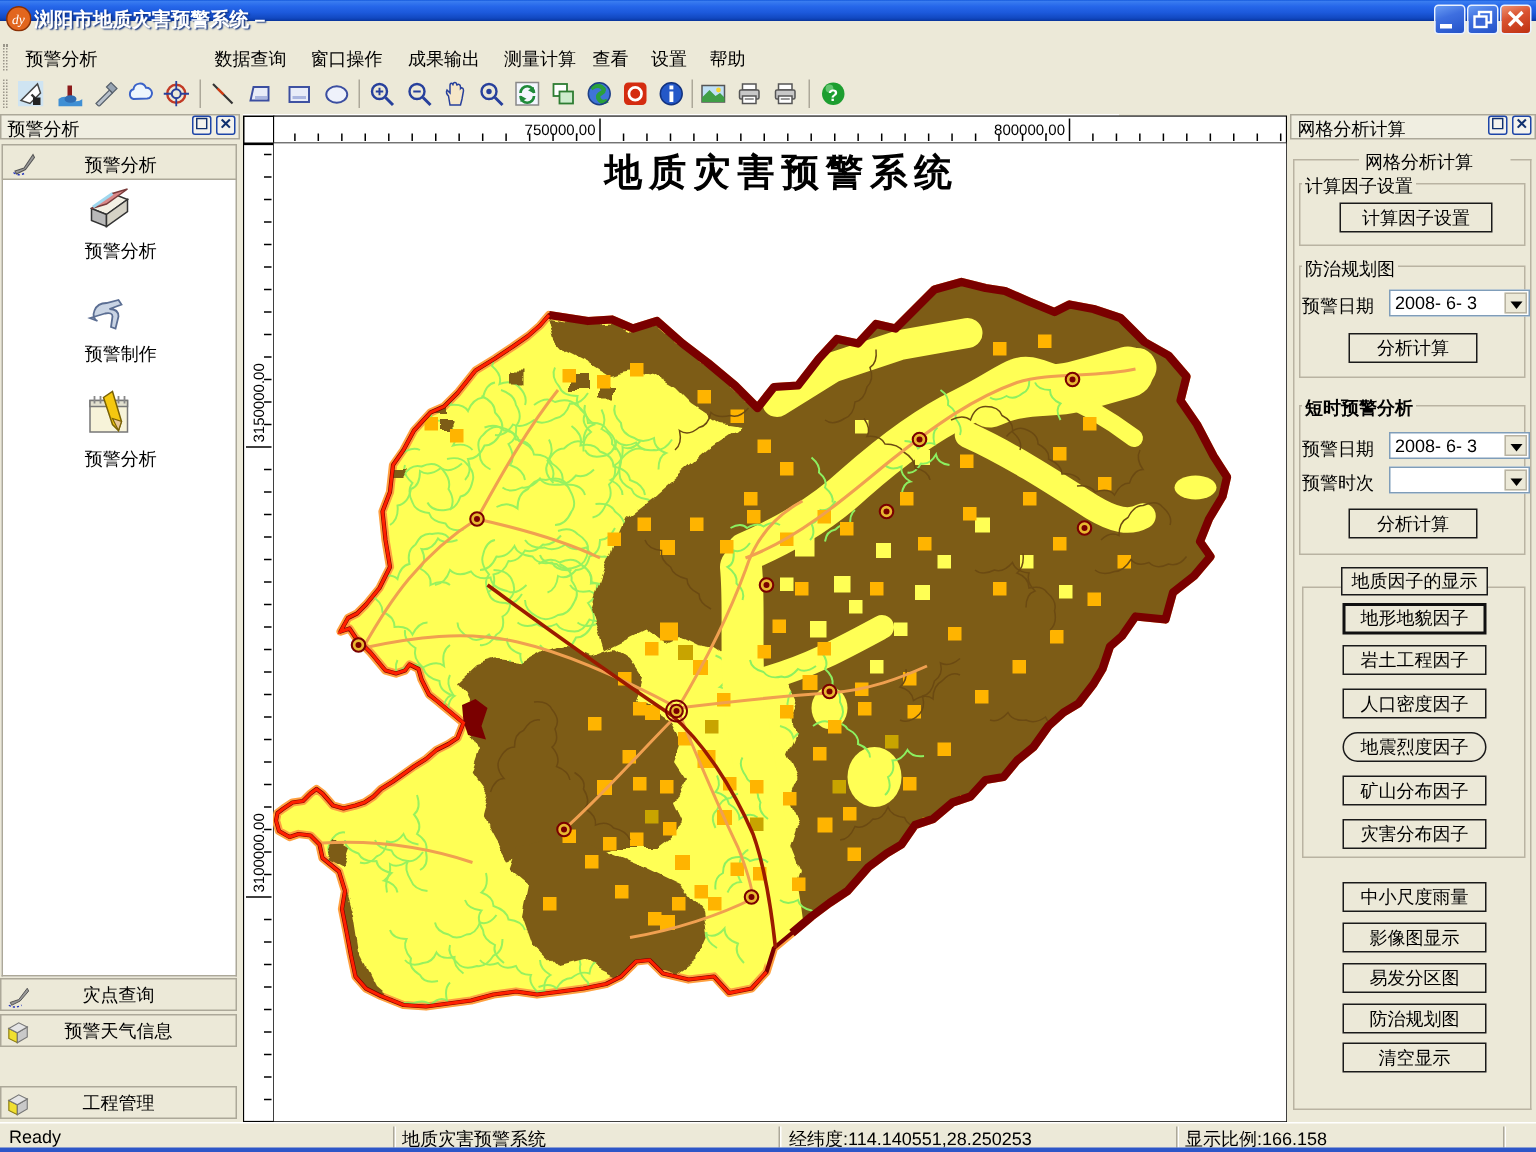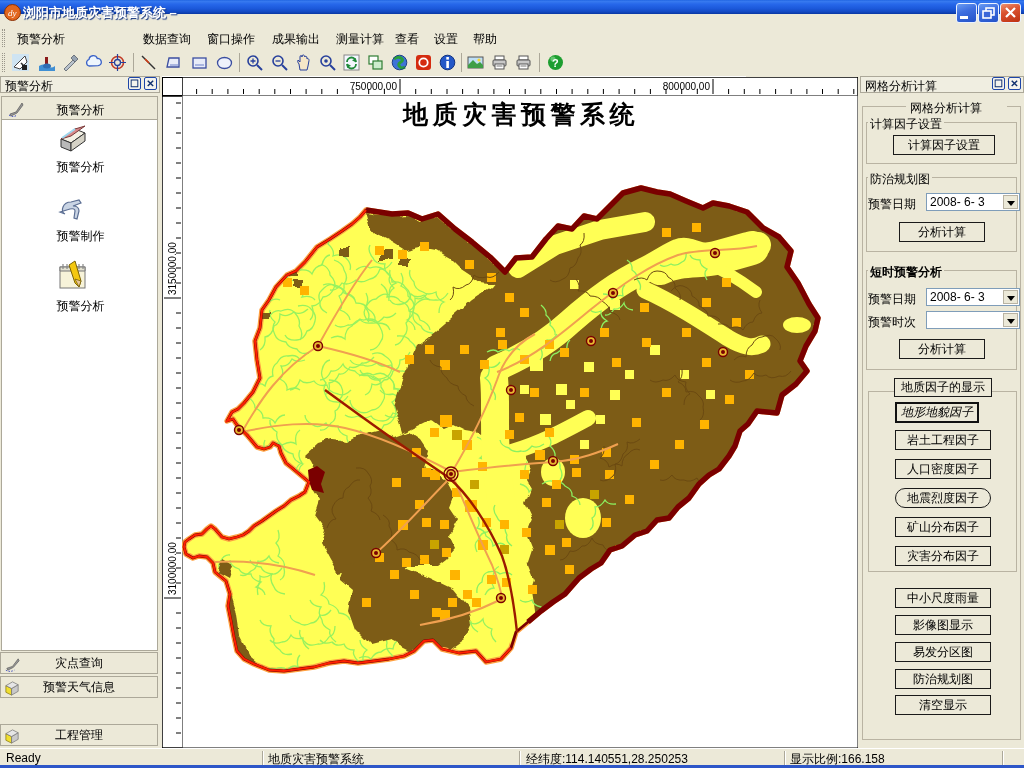--- a/index.html
+++ b/index.html
@@ -707,21 +707,21 @@
   <div class="abs" style="left:8px;top:215px;">预警日期</div>
   <div class="abs combo" style="left:66px;top:212px;width:94px;height:18px;padding:1px 3px;">2008- 6- 3<span class="carrow"></span></div>
   <div class="abs" style="left:8px;top:238px;">预警时次</div>
   <div class="abs combo" style="left:66px;top:235px;width:94px;height:18px;padding:1px 3px;">
       <span class="carrow"></span>
     </div>
   <div class="abs xbtn" style="left:39px;top:263px;width:86px;height:20px;line-height:18px;">分析计算</div>
 
   <div class="abs" style="left:8px;top:315px;width:149px;height:181px;border:1px solid #B9B3A2;"></div>
   <div class="abs xbtn" style="left:34px;top:302px;width:98px;height:19px;line-height:17px;">地质因子的显示</div>
-  <div class="abs xbtn" style="left:35px;top:326px;width:84px;height:21px;line-height:17px;border:2px solid #111;font-style:italic;">地形地貌因子</div>
+  <div class="abs xbtn" style="left:35px;top:326px;width:96px;height:21px;line-height:17px;border:2px solid #111;">地形地貌因子</div>
   <div class="abs xbtn" style="left:35px;top:354px;width:96px;height:20px;line-height:18px;">岩土工程因子</div>
   <div class="abs xbtn" style="left:35px;top:383px;width:96px;height:20px;line-height:18px;">人口密度因子</div>
   <div class="abs xbtn" style="left:35px;top:412px;width:96px;height:20px;line-height:18px;border-radius:10px;">地震烈度因子</div>
   <div class="abs xbtn" style="left:35px;top:441px;width:96px;height:20px;line-height:18px;">矿山分布因子</div>
   <div class="abs xbtn" style="left:35px;top:470px;width:96px;height:20px;line-height:18px;">灾害分布因子</div>
 
   <div class="abs xbtn" style="left:35px;top:512px;width:96px;height:20px;line-height:18px;">中小尺度雨量</div>
   <div class="abs xbtn" style="left:35px;top:539px;width:96px;height:20px;line-height:18px;">影像图显示</div>
   <div class="abs xbtn" style="left:35px;top:566px;width:96px;height:20px;line-height:18px;">易发分区图</div>
   <div class="abs xbtn" style="left:35px;top:593px;width:96px;height:20px;line-height:18px;">防治规划图</div>

